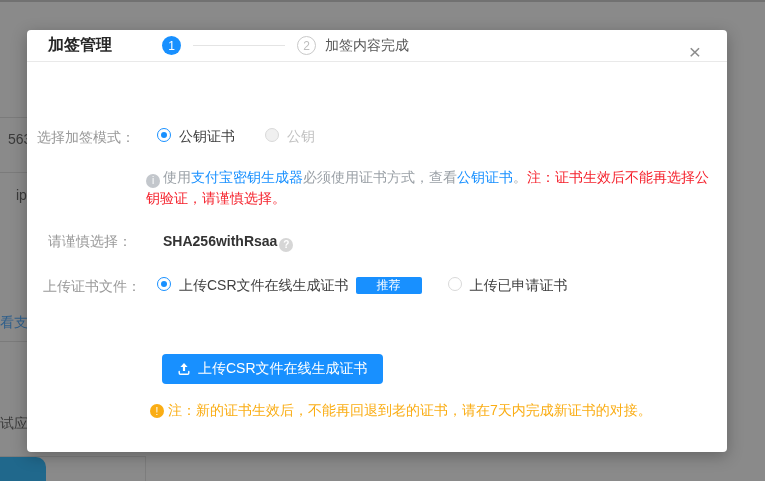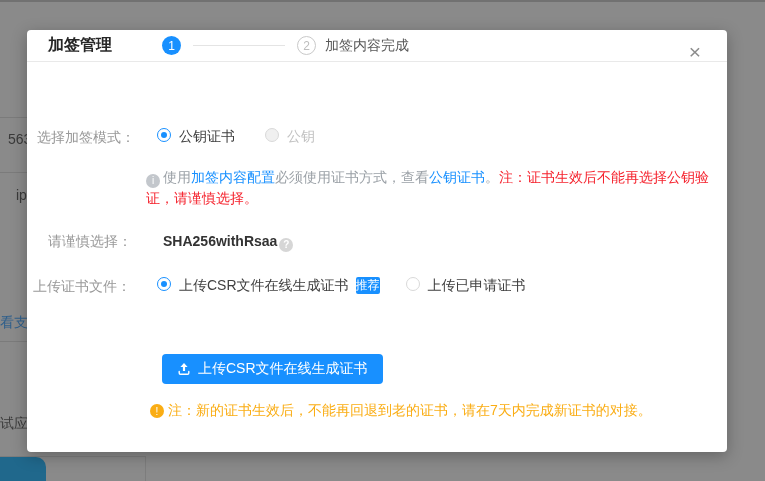--- a/index.html
+++ b/index.html
@@ -76,21 +76,21 @@
     justify-content:center; vertical-align:-2px; margin-right:3px; flex:none;
   }
   .value-text { color:#333333; font-size:14px;font-weight:bold; }
   .help-icon {
     display:inline-flex; width:14px; height:14px; border-radius:50%;
     background:#d6d6d6; color:#fff; font-size:10px; align-items:center;
     justify-content:center; vertical-align:-2px; margin-left:2px; cursor:pointer;
   }
   .badge {
     display:inline-block; background:#1890ff; color:#fff; font-size:12px;
-    line-height:17px; padding:0 0; border-radius:2px; margin-left:7px;
+    line-height:17px; padding:0 21px; border-radius:2px; margin-left:7px;
   }
   .hint { font-size:14px; color:#c3c8ce; }
   .hint a { color:#6fafe8; }
   .upload-btn {
     display:inline-flex; align-items:center; gap:7px;
     background:#1890ff; color:#fff; border:none; border-radius:4px;
     height:30px; padding:0 15px; font-size:14px; cursor:pointer;
     font-family:inherit;
   }
   .warn-row { display:flex; align-items:flex-start; color:#faad14; font-size:14px; }
@@ -135,29 +135,29 @@
     <div class="abs field-label" style="left:10px; top:67px;">选择加签模式：</div>
     <div class="abs radio-row" style="left:130px; top:66px;">
       <span class="radio checked"></span>
       <span class="radio-label">公钥证书</span>
       <span style="width:30px;"></span>
       <span class="radio disabled"></span>
       <span class="radio-label disabled">公钥</span>
     </div>
 
     <div class="abs notice" style="left:119px; top:105px;">
-      <span class="icon-circle">i</span><span>使用</span><a>加签内容配置</a><span>必须使用证书方式，查看</span><a>公钥证书</a><span>。</span><span class="red">注：证书生效后不能再选择公钥验证，请谨慎选择。</span>
+      <span class="icon-circle">i</span><span>使用</span><a>支付宝密钥生成器</a><span>必须使用证书方式，查看</span><a>公钥证书</a><span>。</span><span class="red">注：证书生效后不能再选择公钥验证，请谨慎选择。</span>
     </div>
 
     <div class="abs field-label" style="left:21px; top:171px;">请谨慎选择：</div>
     <div class="abs value-text" style="left:136px; top:171px;">
       <span>SHA256withRsaa</span><span class="help-icon">?</span>
     </div>
 
-    <div class="abs field-label" style="left:6px; top:216px;">上传证书文件：</div>
+    <div class="abs field-label" style="left:16px; top:216px;">上传证书文件：</div>
     <div class="abs radio-row" style="left:130px; top:215px;">
       <span class="radio checked"></span>
       <span class="radio-label">上传CSR文件在线生成证书</span>
       <span class="badge">推荐</span>
       <span style="width:26px;"></span>
       <span class="radio unchecked"></span>
       <span class="radio-label">上传已申请证书</span>
     </div>
 
 

